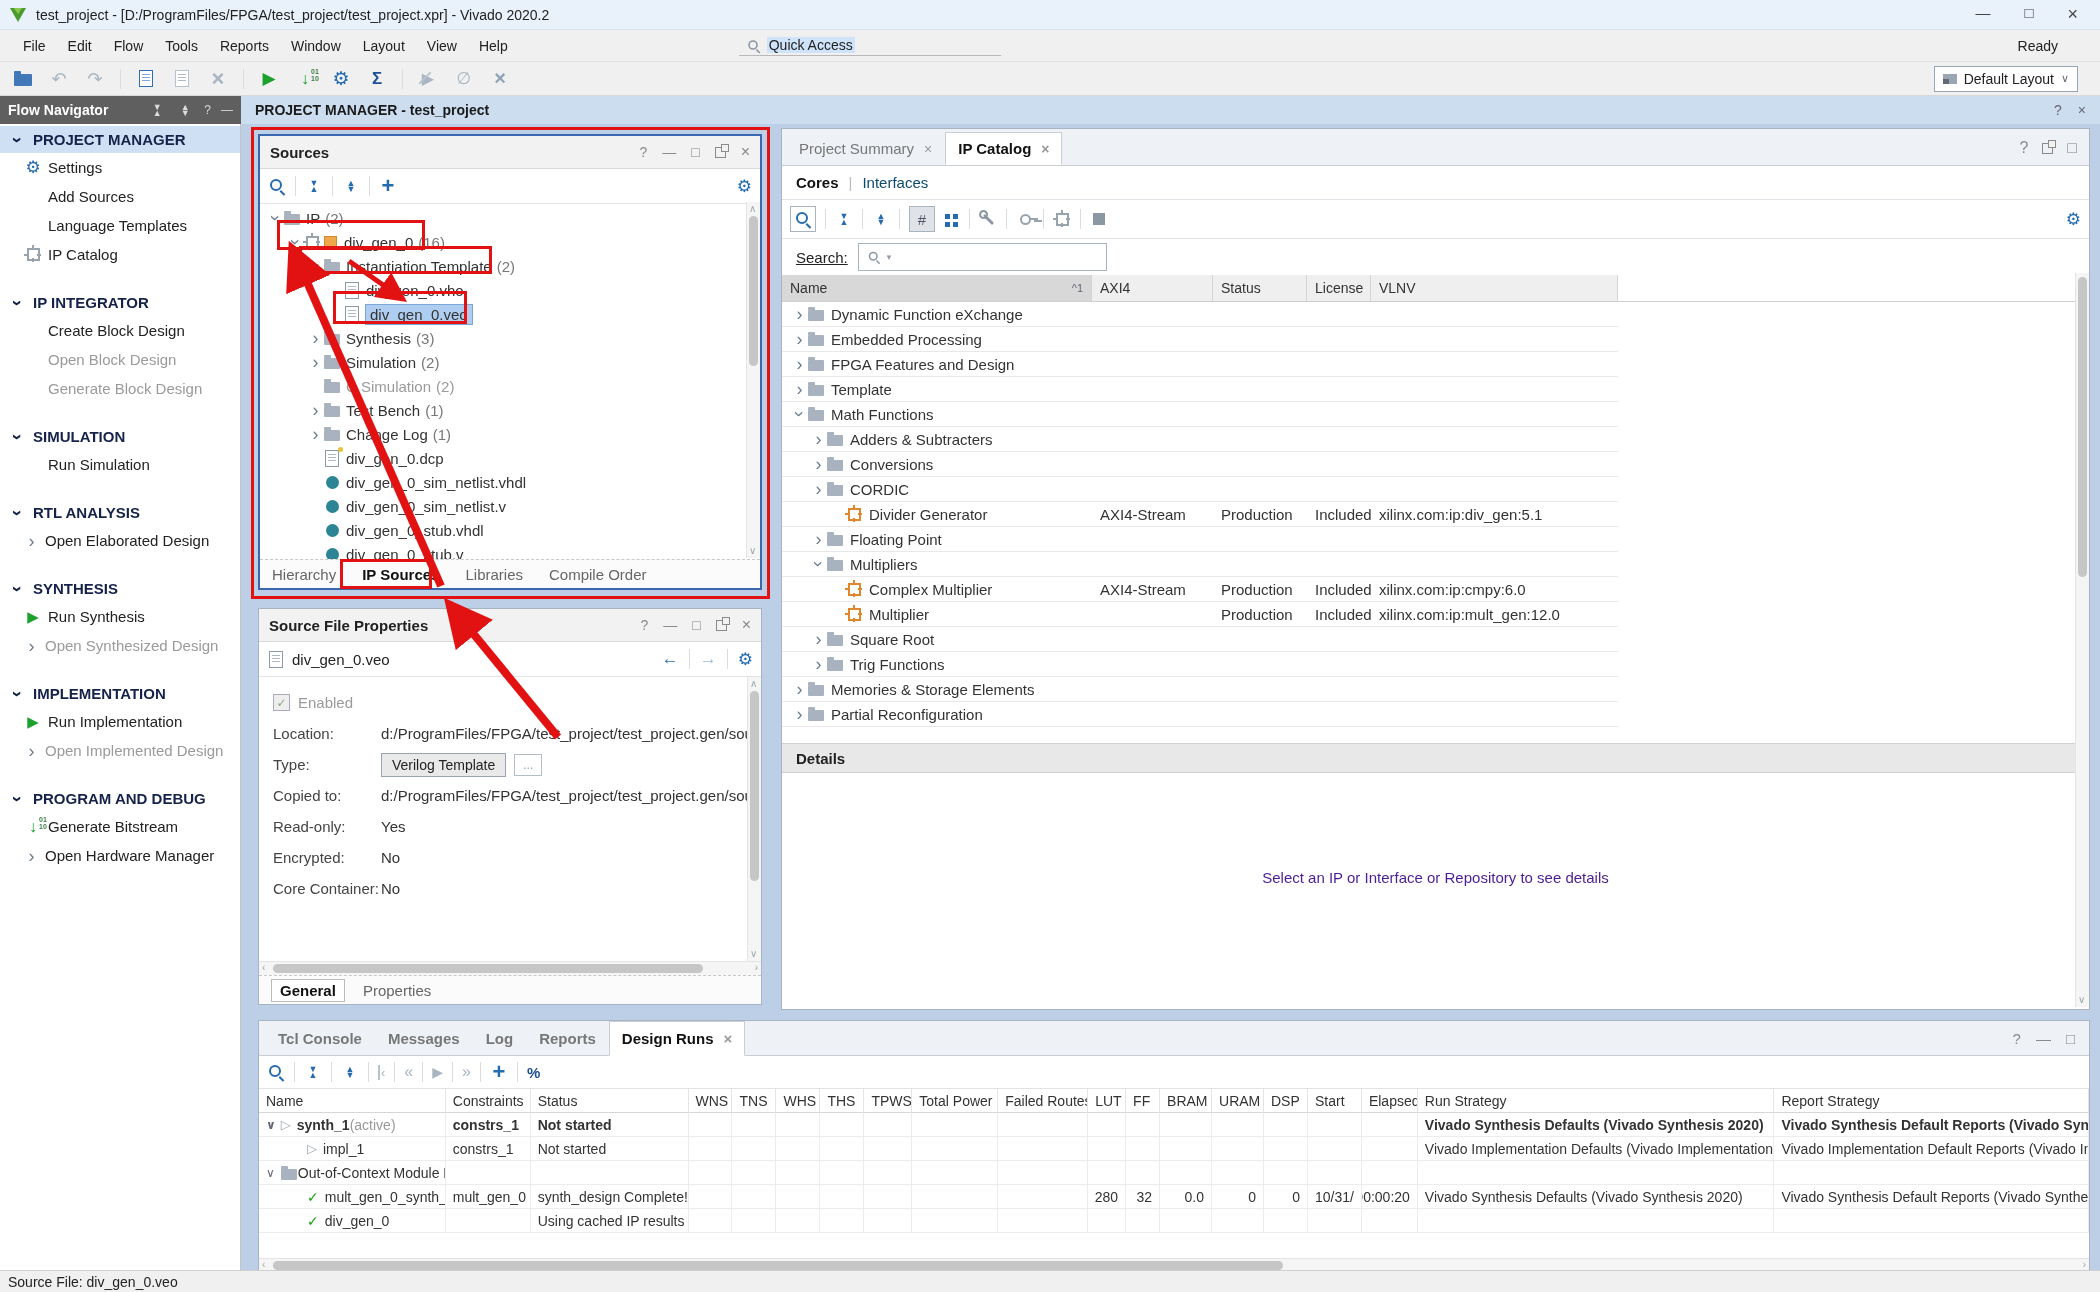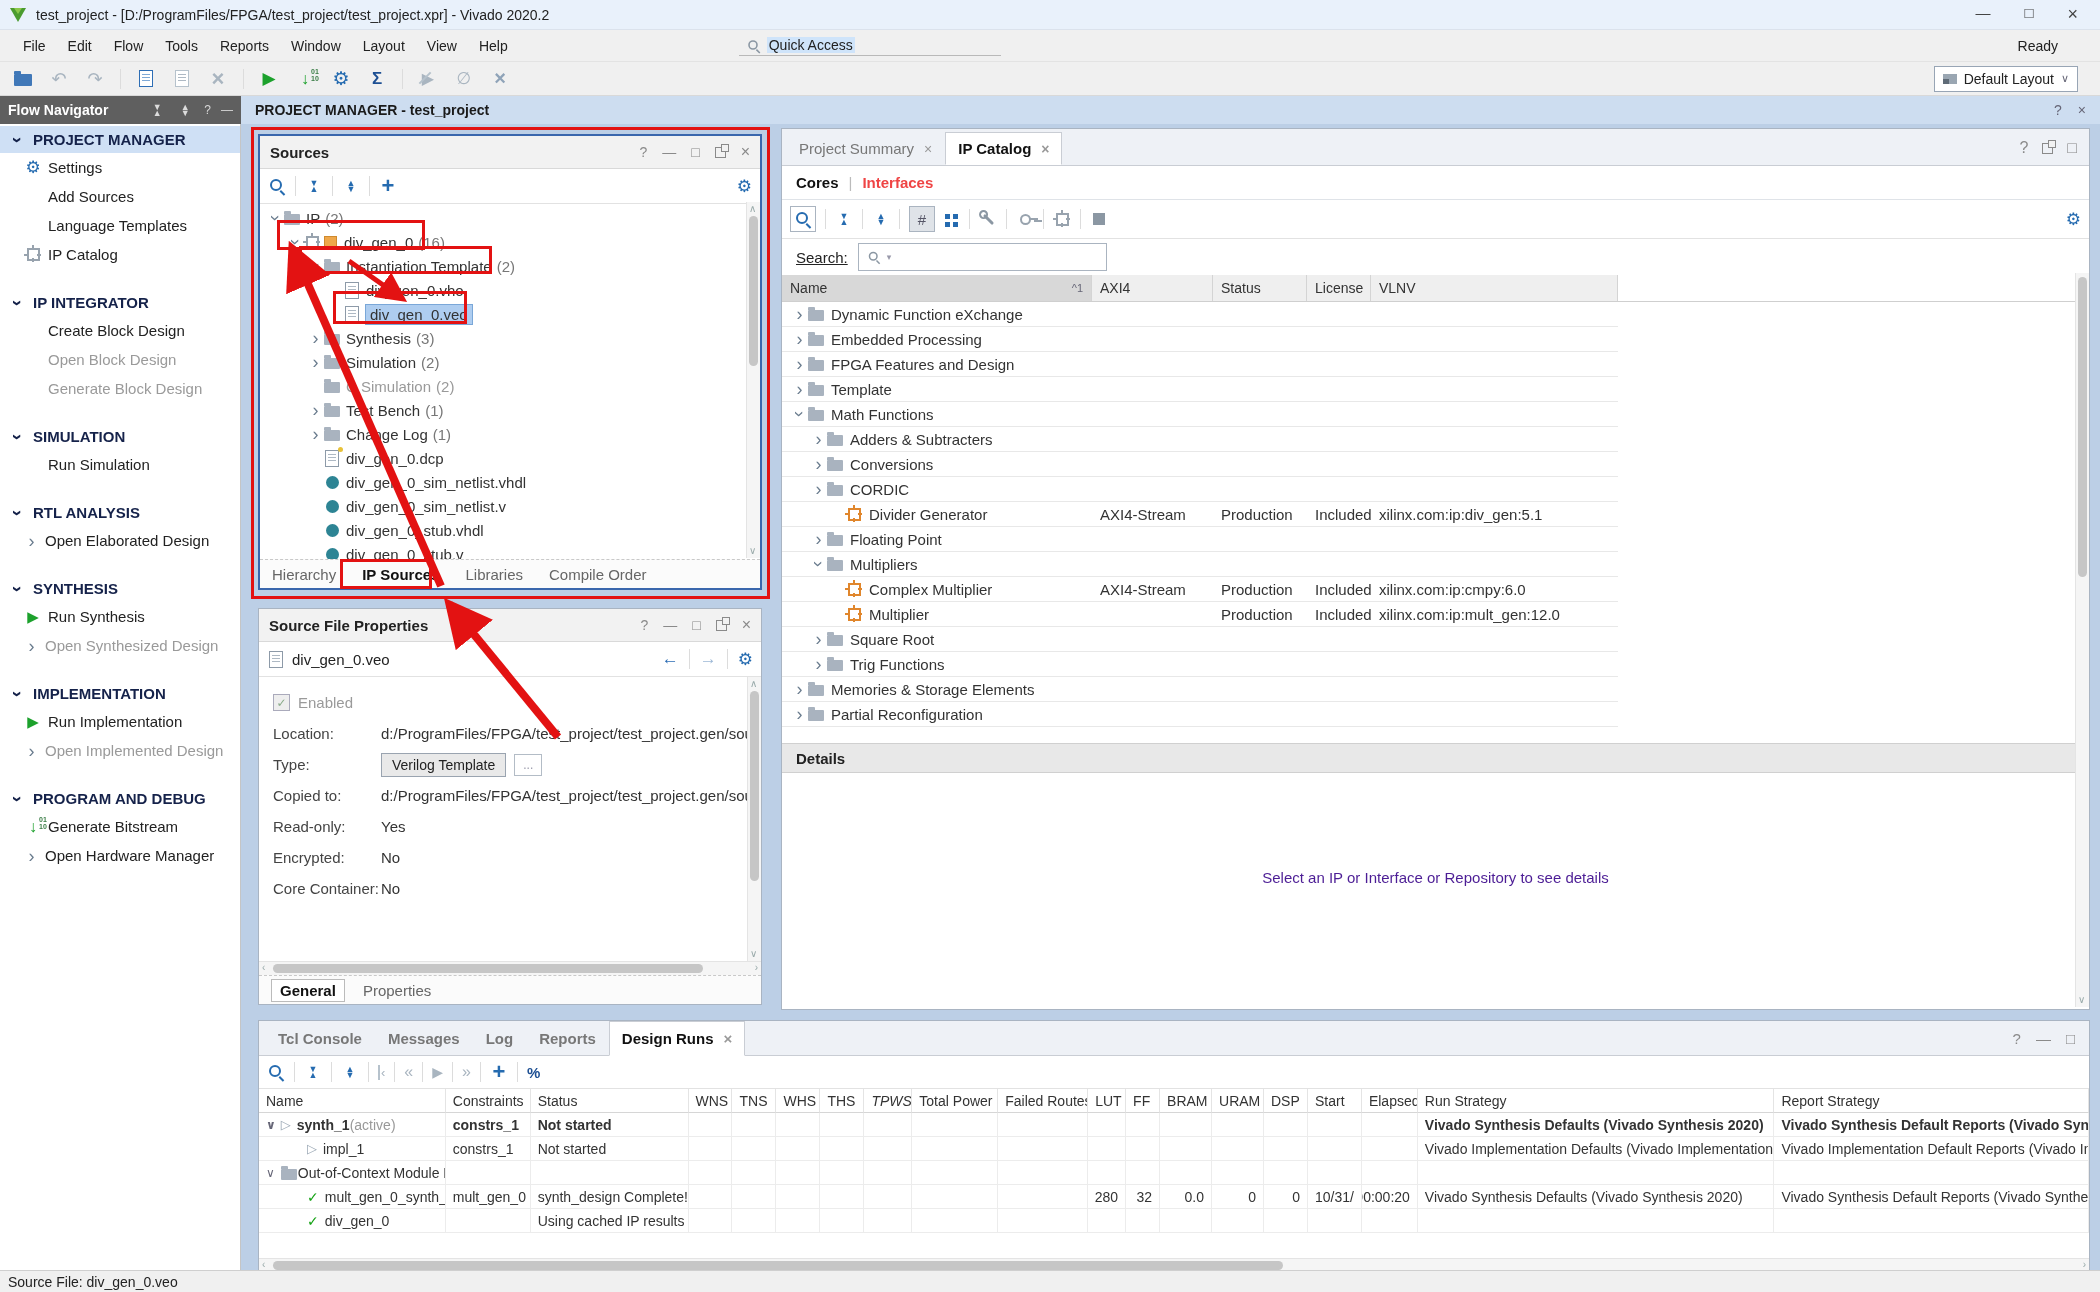--- a/index.html
+++ b/index.html
@@ -589,21 +589,21 @@
       </span>
     <span style="margin-left:auto;display:flex;gap:14px;color:#8a8a8a;padding:0 12px 8px 0;align-items:center;">
       <span>?</span>
       <span class="ifloat"></span>
       <span>□</span>
     </span>
   </div>
   <div class="subtabs" id="cat-subtabs">
       <span style="font-weight:bold;color:#111;">Cores</span>
       <span style="color:#bbb;">|</span>
-      <span style="color:#ef4444;font-weight:bold;">Interfaces</span>
+      <span style="color:#0c4a6e;">Interfaces</span>
     </div>
   <div class="ptool" style="height:38px;">
     <span class="boxedico">
         <span class="ico mag"></span>
       </span>
       <span class="sep"></span>
     <span class="ico stk">
         <i>▼</i>
         <i>▲</i>
       </span>
@@ -969,21 +969,21 @@
     <span style="color:#1d4f93;font-weight:bold;font-size:15px;">%</span>
   </div>
   <div class="runs-h" id="runs-head">
       <span class="c" style="width:187px;">Name</span>
       <span class="c" style="width:85px;">Constraints</span>
       <span class="c" style="width:158px;">Status</span>
       <span class="c" style="width:44px;">WNS</span>
       <span class="c" style="width:44px;">TNS</span>
       <span class="c" style="width:44px;">WHS</span>
       <span class="c" style="width:44px;">THS</span>
-      <span class="c" style="width:48px;font-style:italic;">TPWS</span>
+      <span class="c" style="width:48px;">TPWS</span>
       <span class="c" style="width:86px;">Total Power</span>
       <span class="c" style="width:90px;">Failed Routes</span>
       <span class="c" style="width:38px;">LUT</span>
       <span class="c" style="width:34px;">FF</span>
       <span class="c" style="width:52px;">BRAM</span>
       <span class="c" style="width:52px;">URAM</span>
       <span class="c" style="width:44px;">DSP</span>
       <span class="c" style="width:54px;">Start</span>
       <span class="c" style="width:56px;">Elapsed</span>
       <span class="c" style="width:357px;">Run Strategy</span>

